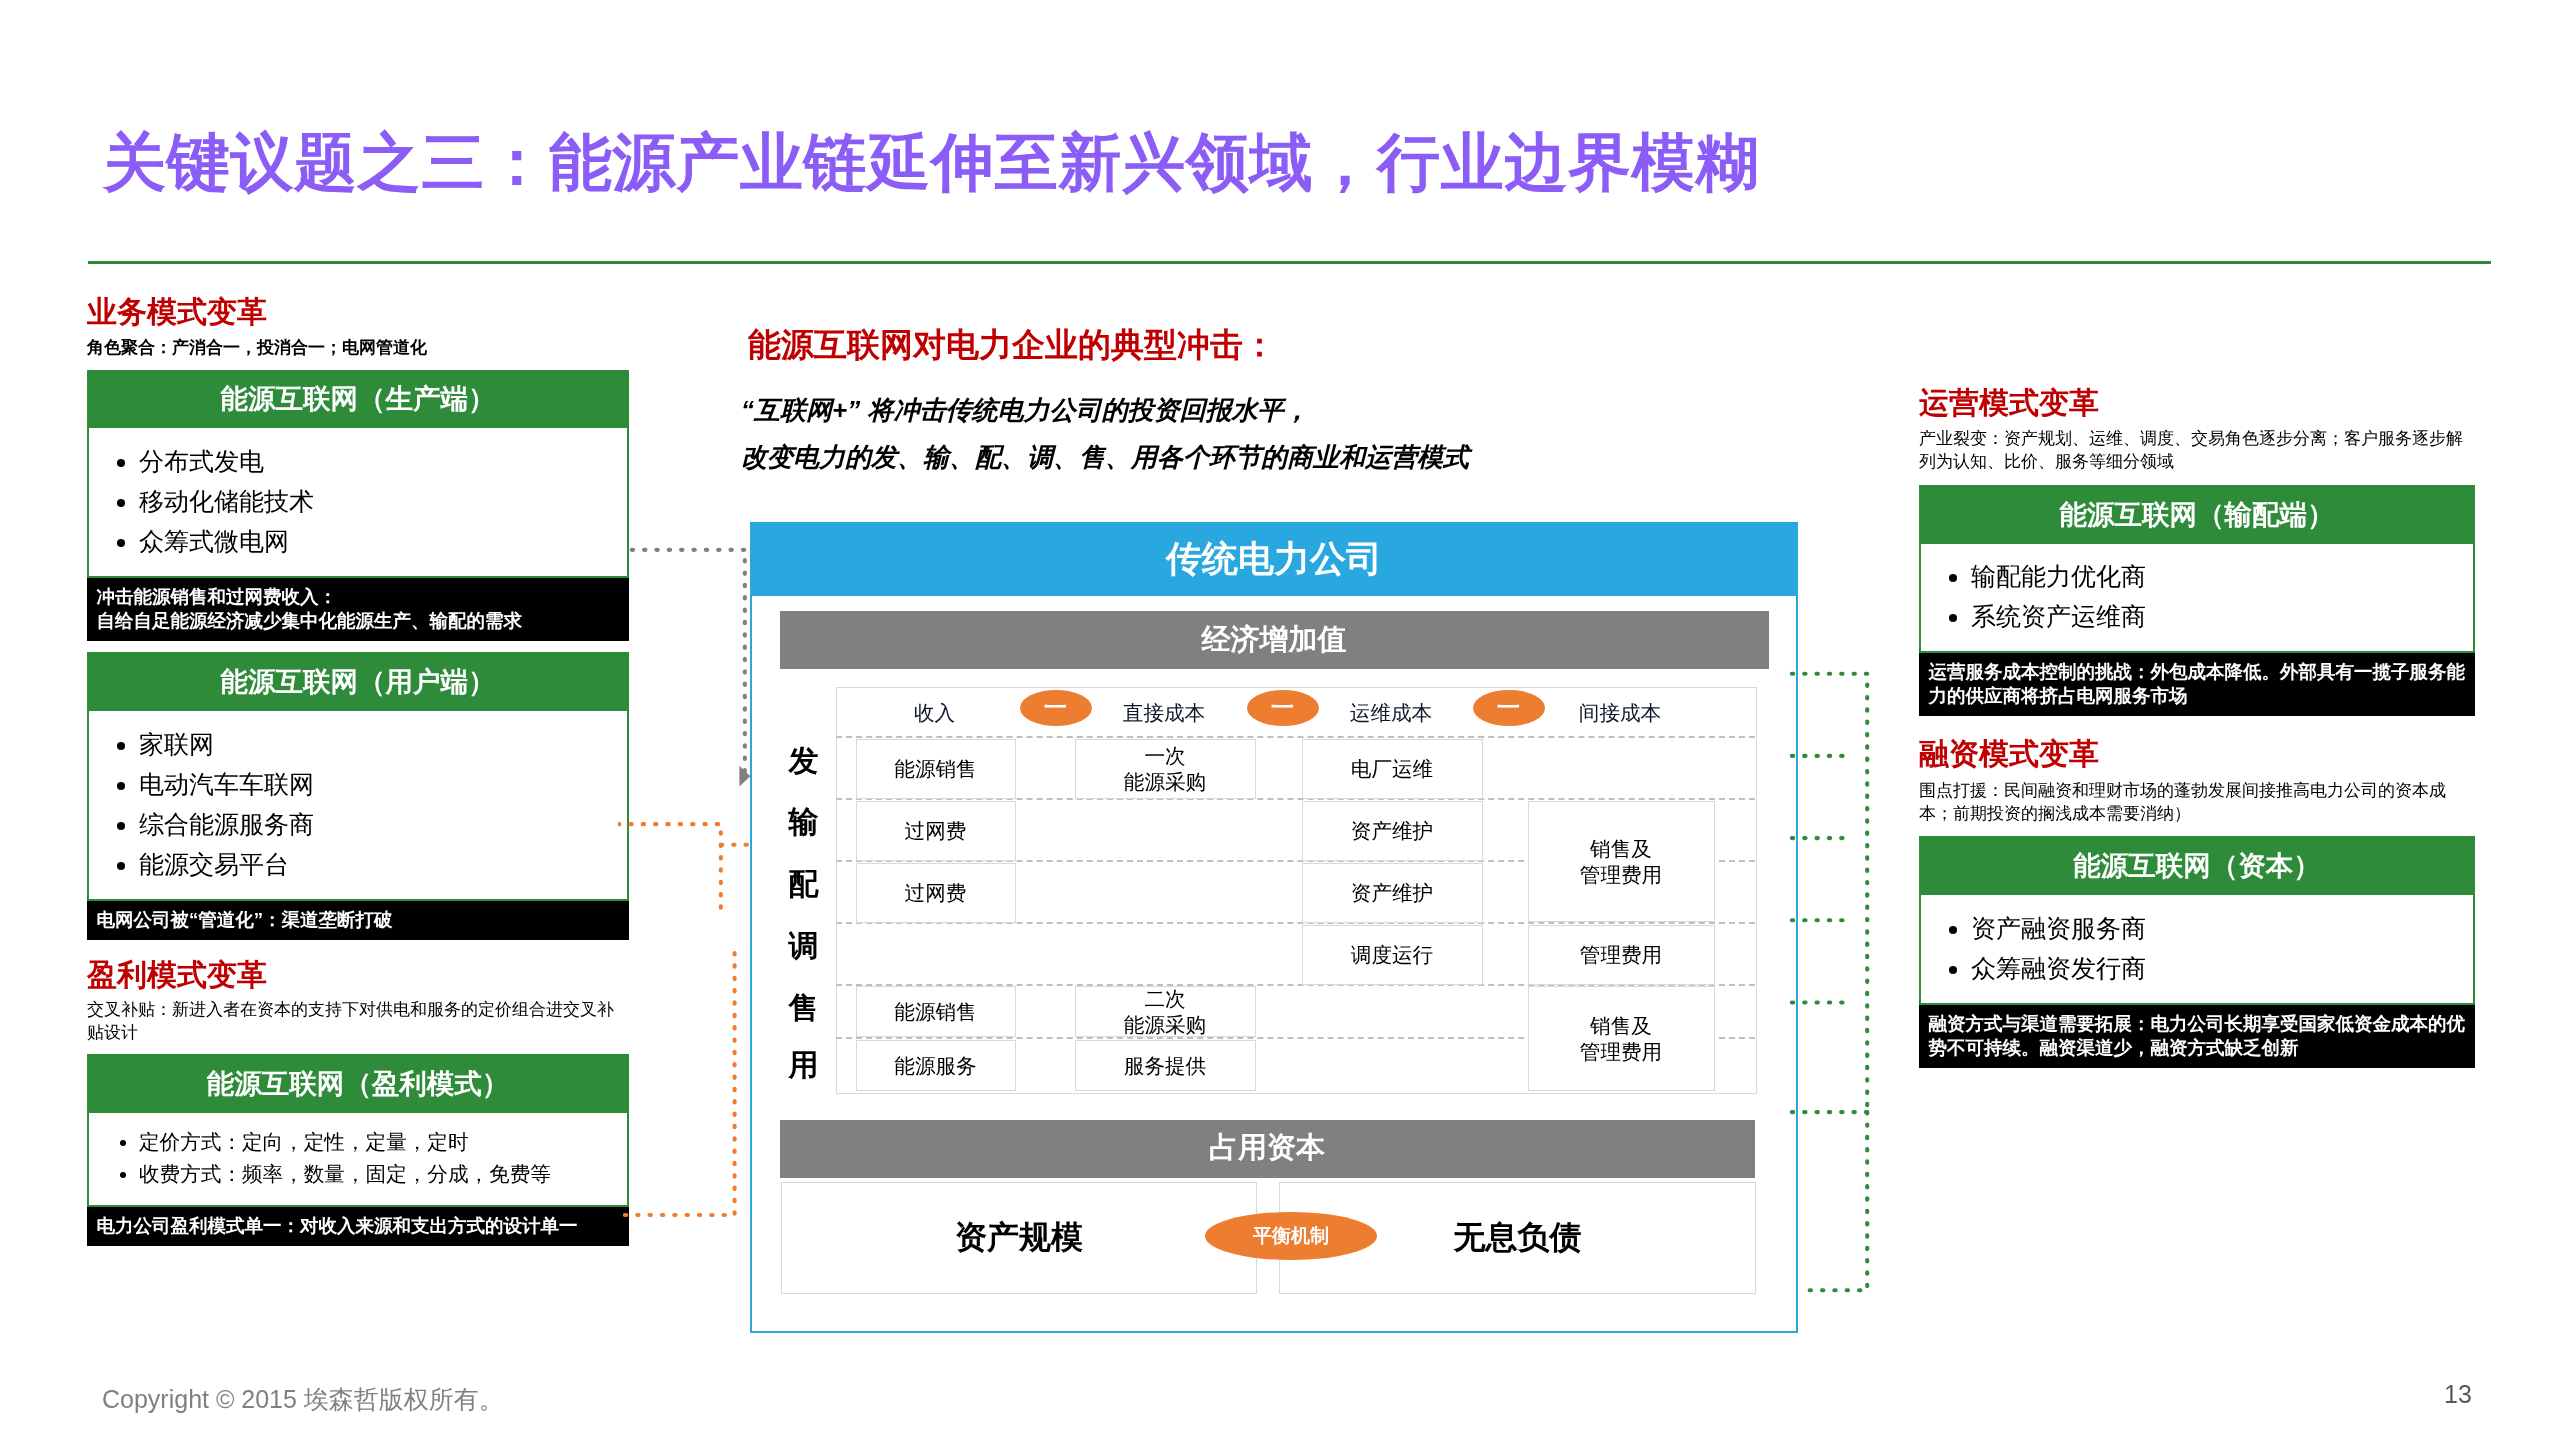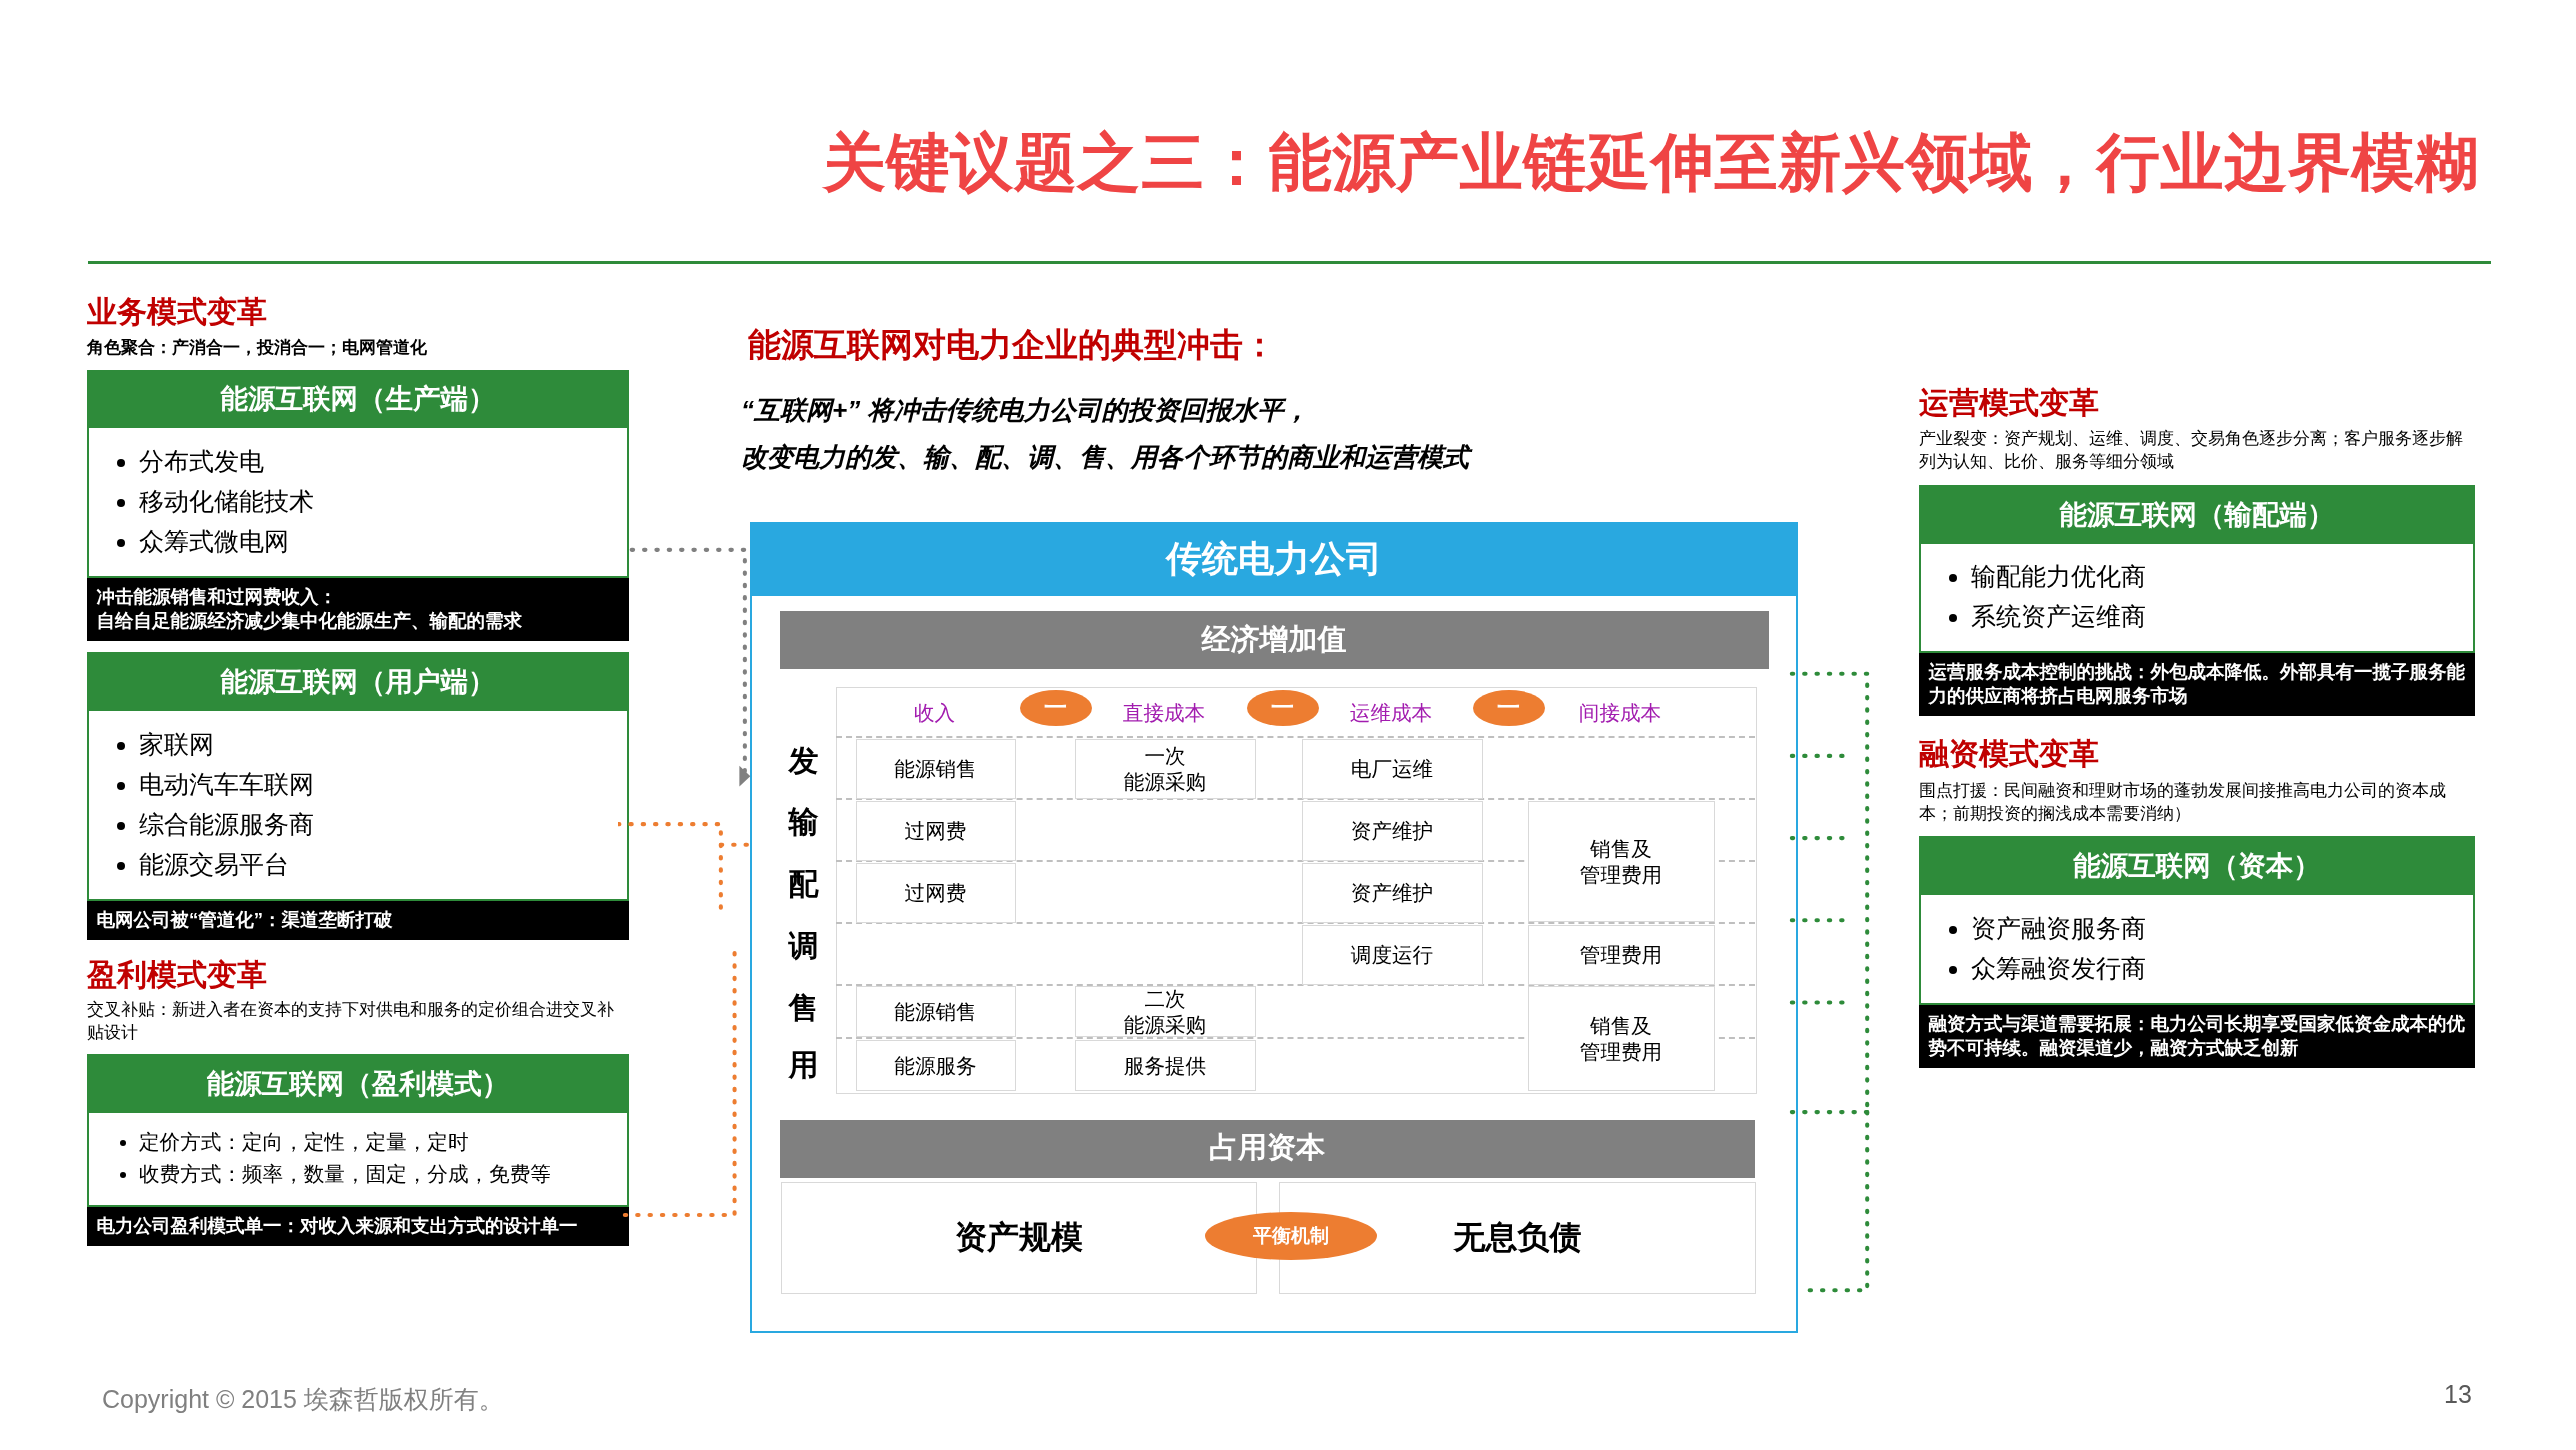--- a/index.html
+++ b/index.html
@@ -9,23 +9,22 @@
     font-family:"Liberation Sans","DejaVu Sans",sans-serif;
     color:#000;
     position:relative;
     overflow:hidden;
   }
   .page{position:absolute;left:0;top:0;width:2576px;height:1450px;}
 
   
   .title{
     position:absolute;left:103px;top:120px;width:2376px;
-    font-size:63px;font-weight:bold;letter-spacing:0.7px;color:#ef4444;
+    font-size:63px;font-weight:bold;letter-spacing:0.7px;color:#8b5cf6;
     white-space:nowrap;
-    text-align:right;
   }
   .title-rule{
     position:absolute;left:88px;top:261px;width:2403px;height:3.4px;background:#2e8b3a;
   }
 
   
   .sec-head{
     font-size:30px;font-weight:bold;color:#c00000;
   }
   .sec-sub{
@@ -61,21 +60,21 @@
     position:absolute;border:2.7px solid #29a8e0;background:#ffffff;
   }
   .blue-bar{
     background:#29a8e0;color:#fff;font-weight:bold;font-size:36px;text-align:center;
     padding:11px 0 12.4px;
   }
   .gray-bar{
     background:#808080;color:#fff;font-weight:bold;font-size:29px;text-align:center;
     padding:8.2px 0 9.6px;
   }
-  .col-label{font-size:20.6px;color:#a21caf;text-align:center;}
+  .col-label{font-size:20.6px;color:#0f172a;text-align:center;}
   .cell{
     border:1.4px solid #d9d9d9;background:#fff;font-size:20.6px;
     display:flex;align-items:center;justify-content:center;text-align:center;line-height:1.25;
   }
   .rowlabel{font-size:30px;font-weight:bold;text-align:center;}
   .dash-h{position:absolute;border-top:2.1px dashed #bfbfbf;}
   .oval{
     position:absolute;background:#ED7D31;border-radius:50%;
     color:#fff;font-weight:bold;display:flex;align-items:center;justify-content:center;
     font-size:23px;

